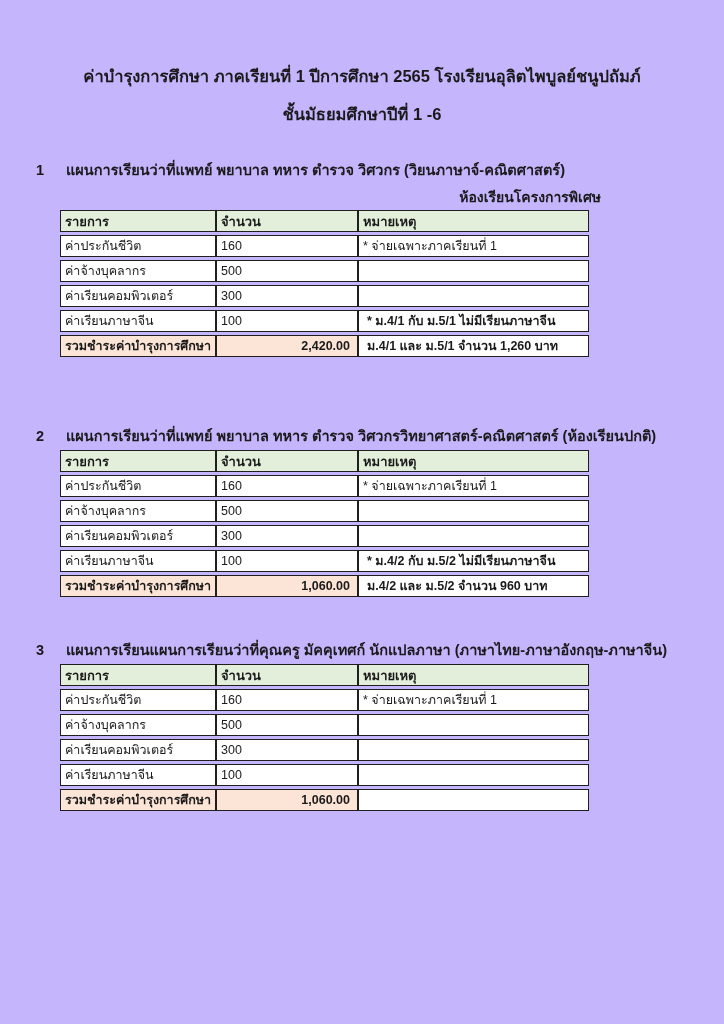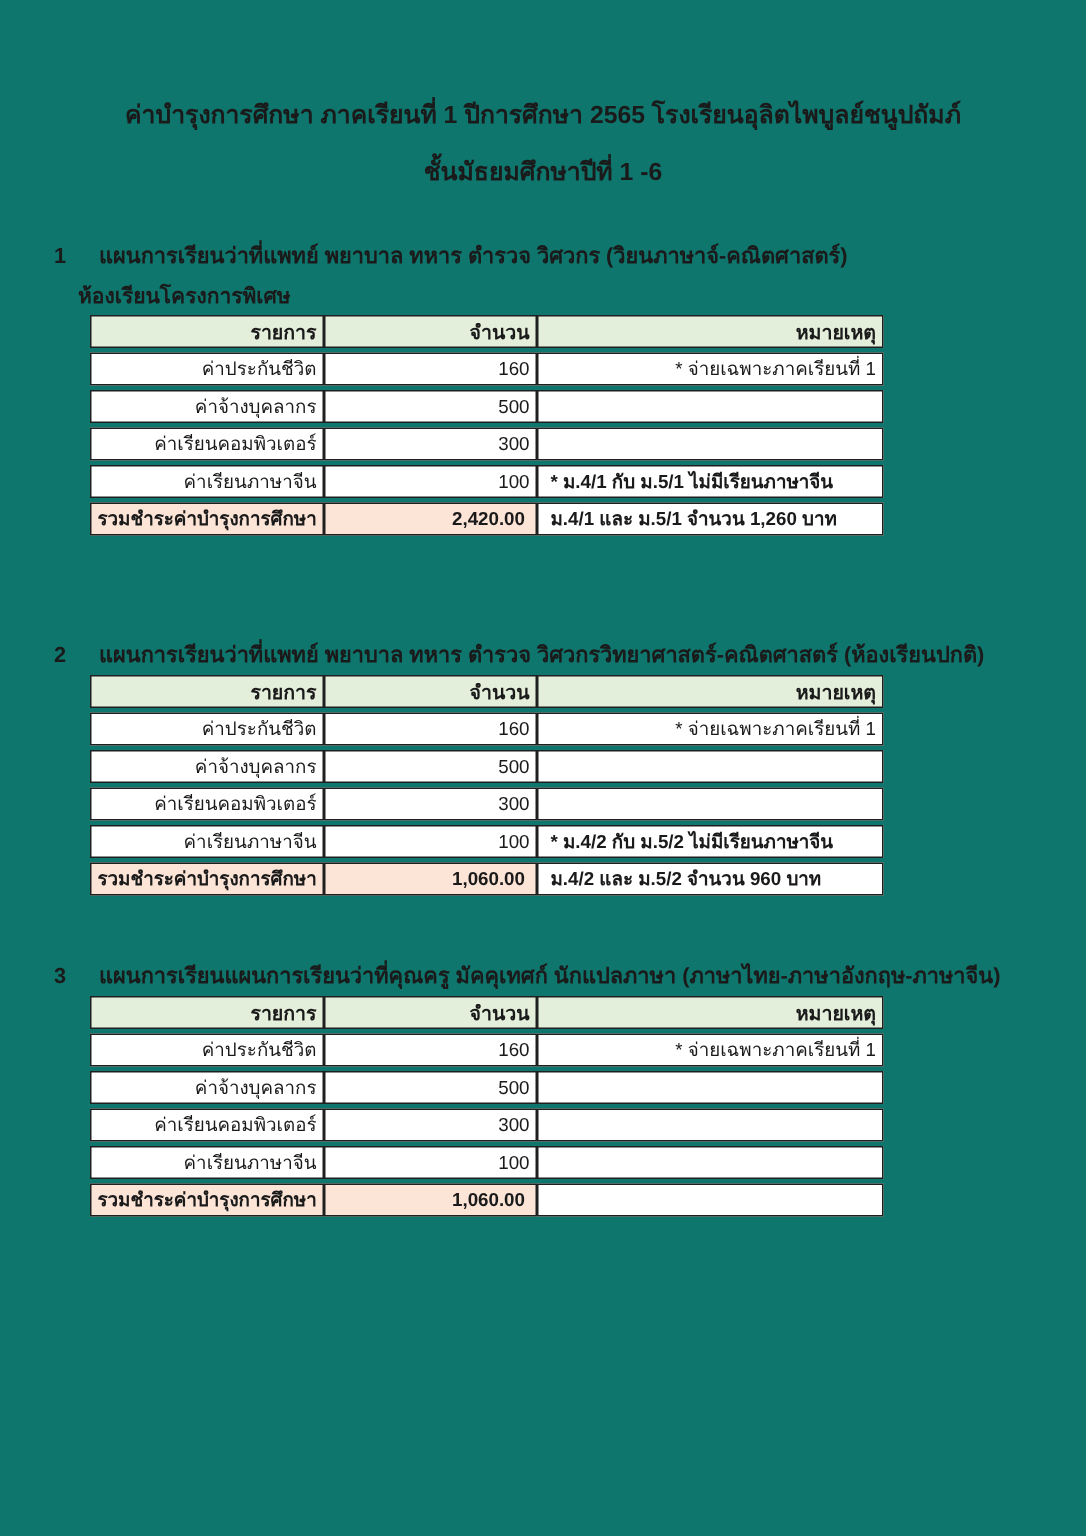--- a/index.html
+++ b/index.html
@@ -2,21 +2,21 @@
 <html style="--header_bg: #e3efda; --total_bg: #fce4d6; --border: #1f1f1f;"><head>
 <meta charset="utf-8">
 <style>
   * { box-sizing: border-box; margin: 0; padding: 0; }
   html, body { background: #888; }
   body { font-family: "Liberation Sans", sans-serif; }
   .page {
     position: relative;
     width: 724px;
     height: 1024px;
-    background: #0f766e;
+    background: #c4b5fd;
     margin: 0 auto;
     overflow: hidden;
     color: #1a1a1a;
   }
   .doc-title {
     position: absolute;
     left: 0;
     width: 724px;
     text-align: center;
     font-weight: bold;
@@ -34,24 +34,24 @@
     align-items: baseline;
     font-weight: bold;
     font-size: 14.5px;
     white-space: nowrap;
   }
   .sec-num { width: 30px; flex: 0 0 30px; }
   .sec-title { flex: 1 1 auto; overflow: hidden; }
 
   .tbl-subtitle {
     position: absolute;
-    left: 52px;
+    left: 72px;
     width: 529px;
     top: 186px;
-    text-align: left;
+    text-align: right;
     font-weight: bold;
     font-size: 14px;
     white-space: nowrap;
   }
 
   .fee-table {
     position: absolute;
     left: 60px;
     width: 529px;
     table-layout: fixed;
@@ -60,21 +60,21 @@
   }
   .fee-table col.c1 { width: 156px; }
   .fee-table col.c2 { width: 142px; }
   .fee-table col.c3 { width: 231px; }
 
   .fee-table th, .fee-table td {
     border: 1.5px solid #1f1f1f;
     height: 22px;
     padding: 0 4px;
     font-size: 12.5px;
-    text-align: right;
+    text-align: left;
     vertical-align: middle;
     white-space: nowrap;
     overflow: hidden;
     background: #ffffff;
     line-height: 1;
   }
   .fee-table th {
     font-weight: bold;
     font-size: 13px;
     background: var(--header_bg, #e3efda);

